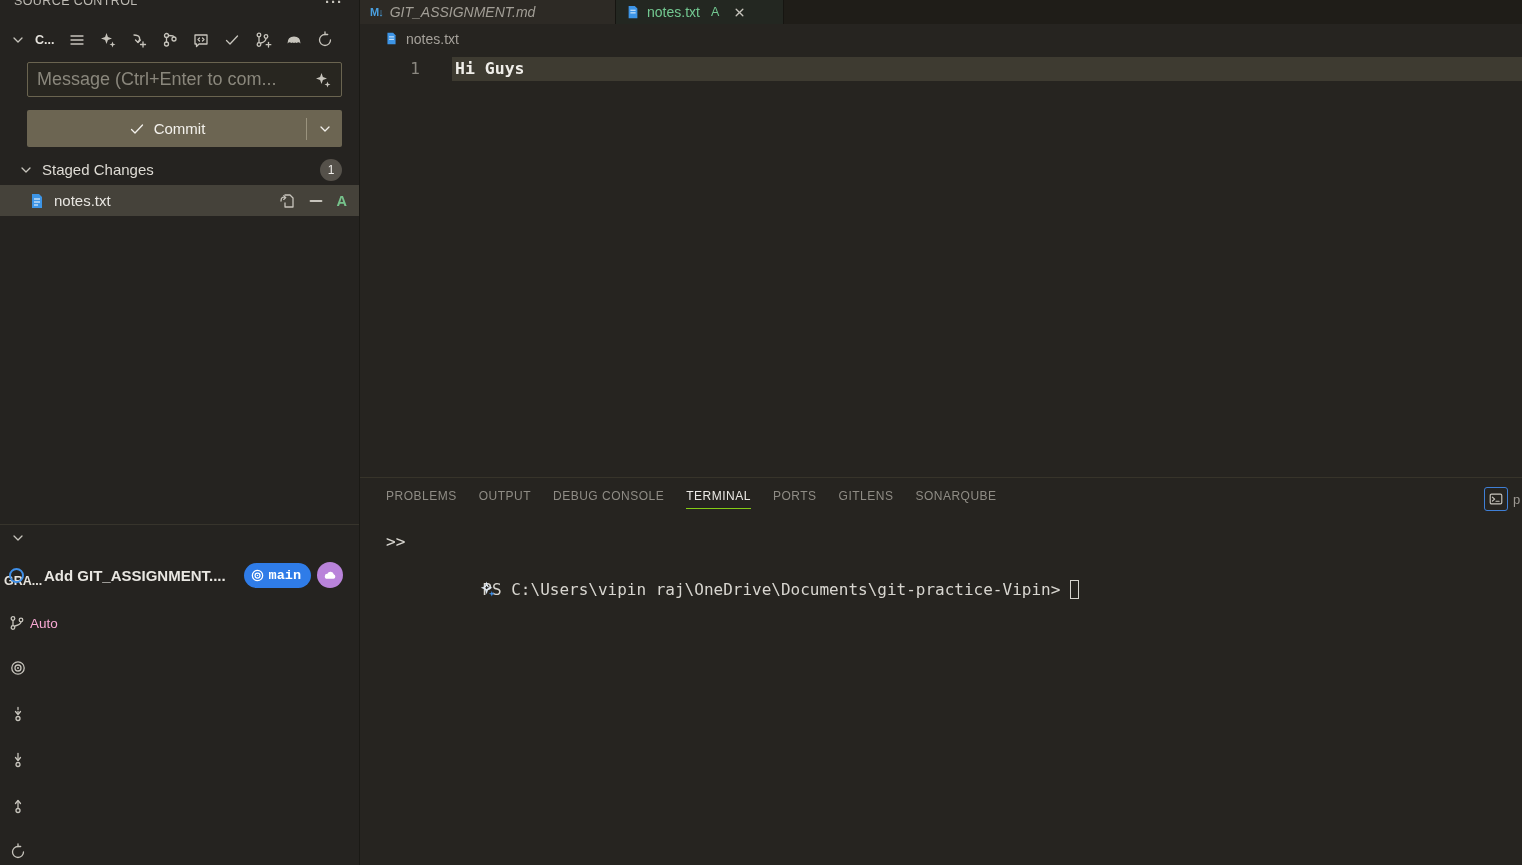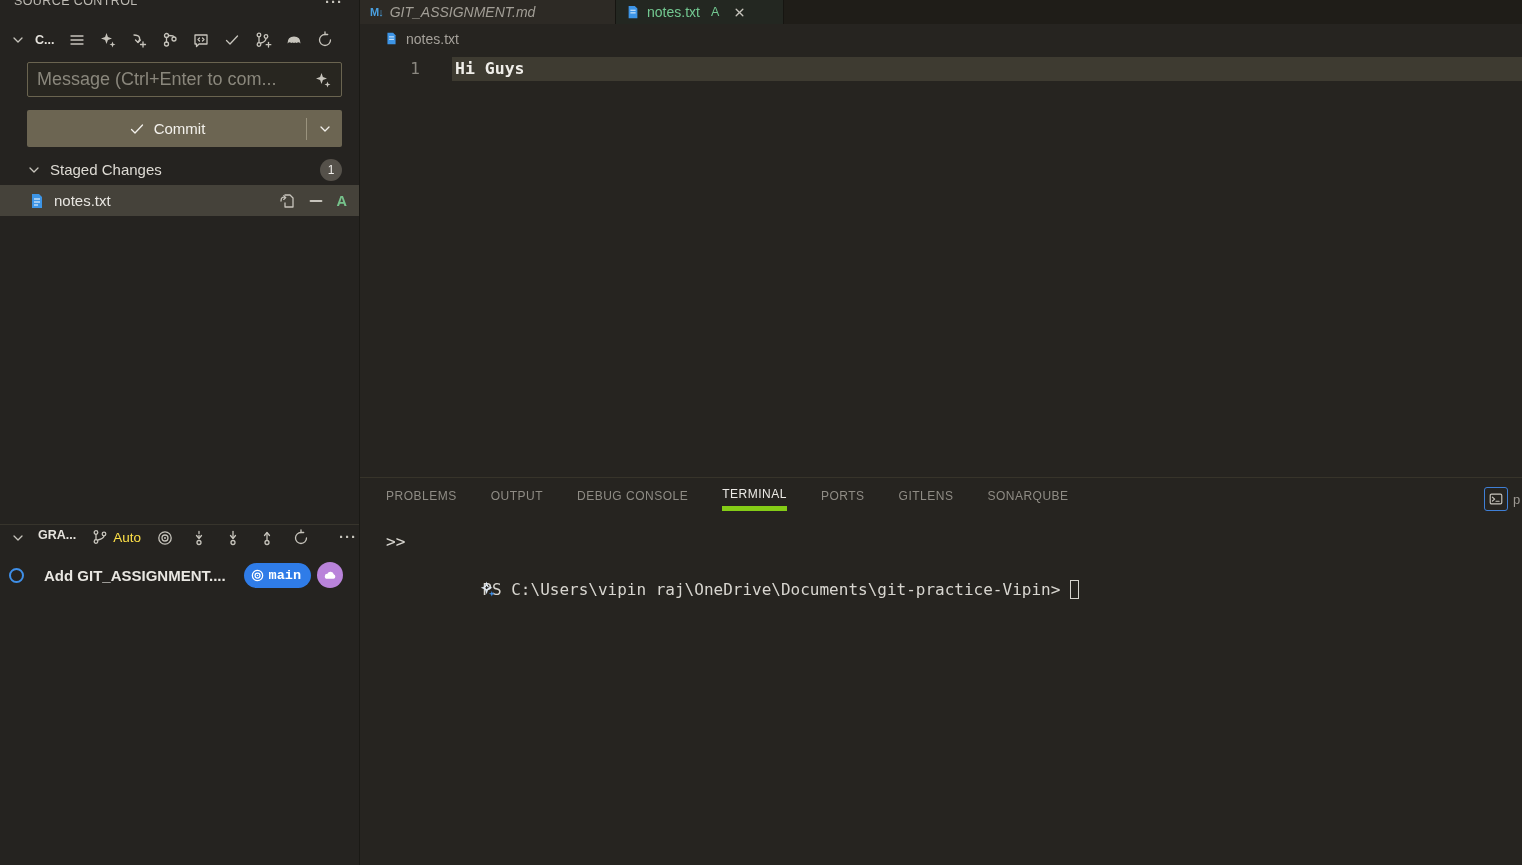--- a/index.html
+++ b/index.html
@@ -31,37 +31,37 @@
   .msg-sparkle { margin-right:8px; }
 
   .commit-btn { position:absolute; top:110px; left:27px; width:315px; height:37px;
                 background:#6c6552; border-radius:2px; display:flex; align-items:center; cursor:pointer; }
   .commit-main { flex:1; display:flex; align-items:flex-start; justify-content:center; gap:8px;
                  color:#f3f1ec; font-size:15px; }
   .commit-sep { width:1px; height:22px; background:#9a937e; }
   .commit-drop { width:35px; display:flex; align-items:center; justify-content:center; }
   .commit-btn svg.ic { stroke:#f3f1ec; }
 
-  .tree-row { position:absolute; left:16px; right:0; height:31px; display:flex; align-items:center; padding:0 8px; cursor:pointer; }
+  .tree-row { position:absolute; left:8px; right:0; height:31px; display:flex; align-items:center; padding:0 8px; cursor:pointer; }
   .tree-label { font-size:15px; color:#dedbd4; margin-left:6px; flex:1; }
   .count-badge { width:22px; height:22px; border-radius:50%; background:#55514a; color:#f0eeea;
                  font-size:12px; display:flex; align-items:center; justify-content:center; margin-right:9px; }
   .file-row { position:absolute; left:0; right:0; top:185px; height:31px; background:#45423a;
               display:flex; align-items:center; padding:0 12px 0 29px; cursor:pointer; }
   .file-label { font-size:15px; color:#e8e6e1; margin-left:9px; flex:1; }
   .file-actions { display:flex; align-items:center; gap:9px; }
   .status-a { color:#76c28b; font-size:14.5px; font-weight:bold; margin-left:2px; }
 
   .sec-divider { position:absolute; left:0; right:0; top:524px; height:1px; background:#37342c; }
 
   .graph-head { position:absolute; top:528px; left:0; right:0; height:30px;
-                display:flex; align-items:flex-start; padding:0 10px 0 8px; gap:14px; }
+                display:flex; align-items:flex-start; padding:0 10px 0 8px; gap:26px;flex-direction:column; }
   .graph-label { font-size:12.5px; font-weight:bold; color:#e6e3dd; margin:0 1px 0 -4px; }
   .auto-wrap { display:flex; align-items:center; gap:4px; }
-  .auto-text { font-size:13.5px; color:#fde047; }
+  .auto-text { font-size:13.5px; color:#f9a8d4; }
   .graph-head .spacer { flex:1; }
 
   .commit-row { position:absolute; top:559px; left:0; right:0; height:32px;
                 display:flex; align-items:center; padding:0 16px 0 9px; }
   .commit-ring { width:15px; height:15px; border:2.5px solid #3f8fe8; border-radius:50%; flex:none; }
   .commit-msg { font-size:15px; font-weight:bold; color:#e9e7e2; margin-left:20px; flex:1;
                 white-space:nowrap; overflow:hidden; }
   .branch-pill { height:25px; border-radius:13px; background:#2f7ce8; color:#fff;
                  display:flex; align-items:center; gap:4px; padding:0 10px 0 6px; cursor:pointer; }
   .branch-pill .name { font-size:13.5px; font-weight:bold;font-family:Liberation Mono, monospace; }
@@ -86,23 +86,23 @@
 
   .code-area { position:absolute; top:53px; left:0; right:0; height:424px; cursor:text; }
   .line-hl { position:absolute; top:4px; left:92px; right:0; height:24px; background:#3e3b31; }
   .line-num { position:absolute; top:4px; left:38px; width:22px; height:24px; line-height:24px;
               text-align:right; color:#8b8880; font-family:"DejaVu Sans Mono",monospace; font-size:16px; }
   .line-text { position:absolute; top:4px; left:95px; height:16px; line-height:24px;
                color:#f0eee9; font-family:"DejaVu Sans Mono",monospace; font-size:16.5px; font-weight:bold; }
 
   
   .panel { position:absolute; top:477px; left:0; right:0; bottom:0; border-top:1px solid #37342a; background:#262420; }
-  .panel-tabs { position:relative; height:37px; display:flex; align-items:center; gap:34px; padding-left:26px; }
+  .panel-tabs { position:relative; height:37px; display:flex; align-items:center; gap:22px; padding-left:26px; }
   .ptab { font-size:12px; letter-spacing:.5px; color:#8f8c85; cursor:pointer; padding:4px 0 5px; border-bottom:1px solid transparent; }
-  .ptab.active { color:#eceae6; border-bottom:5px solid #84cc16; }
+  .ptab.active { color:#eceae6; border-bottom:1px solid #84cc16; }
   .panel-right { position:absolute; right:0; top:9px; display:flex; align-items:center; }
   .term-launch { width:24px; height:24px; border:1px solid #3f7fd6; border-radius:3px;
                  display:flex; align-items:center; justify-content:center; cursor:pointer; }
   .p-partial { font-size:13px; color:#9d9993; width:9px; overflow:hidden; margin-left:5px; }
 
   .term-content { position:absolute; top:52px; left:0; right:0; bottom:0;
                   font-family:"DejaVu Sans Mono",monospace; font-size:16px; color:#d8d6d0; cursor:text; }
   .term-line { position:relative; padding-left:26px; height:24px; line-height:24px; white-space:pre; }
   .t-yellow { color:#d9d81f; }
   .cursor-box { display:inline-block; width:9px; height:19px; border:1px solid #d6d4ce; vertical-align:-4px; }

